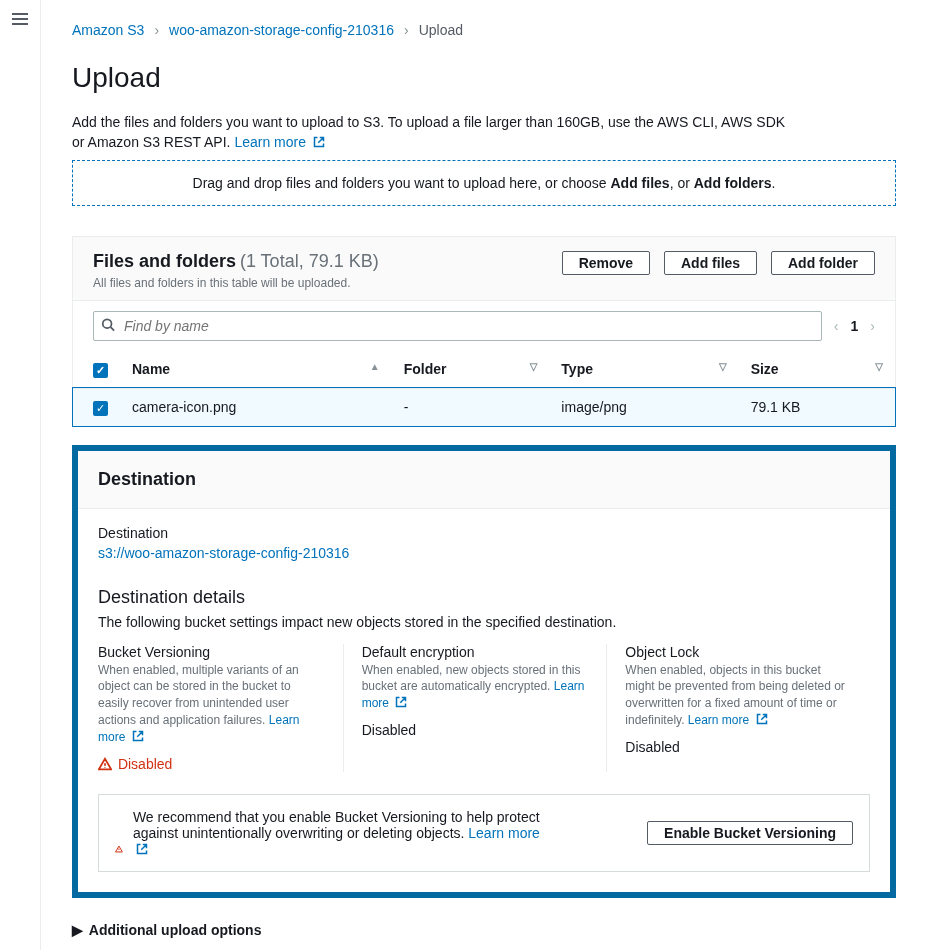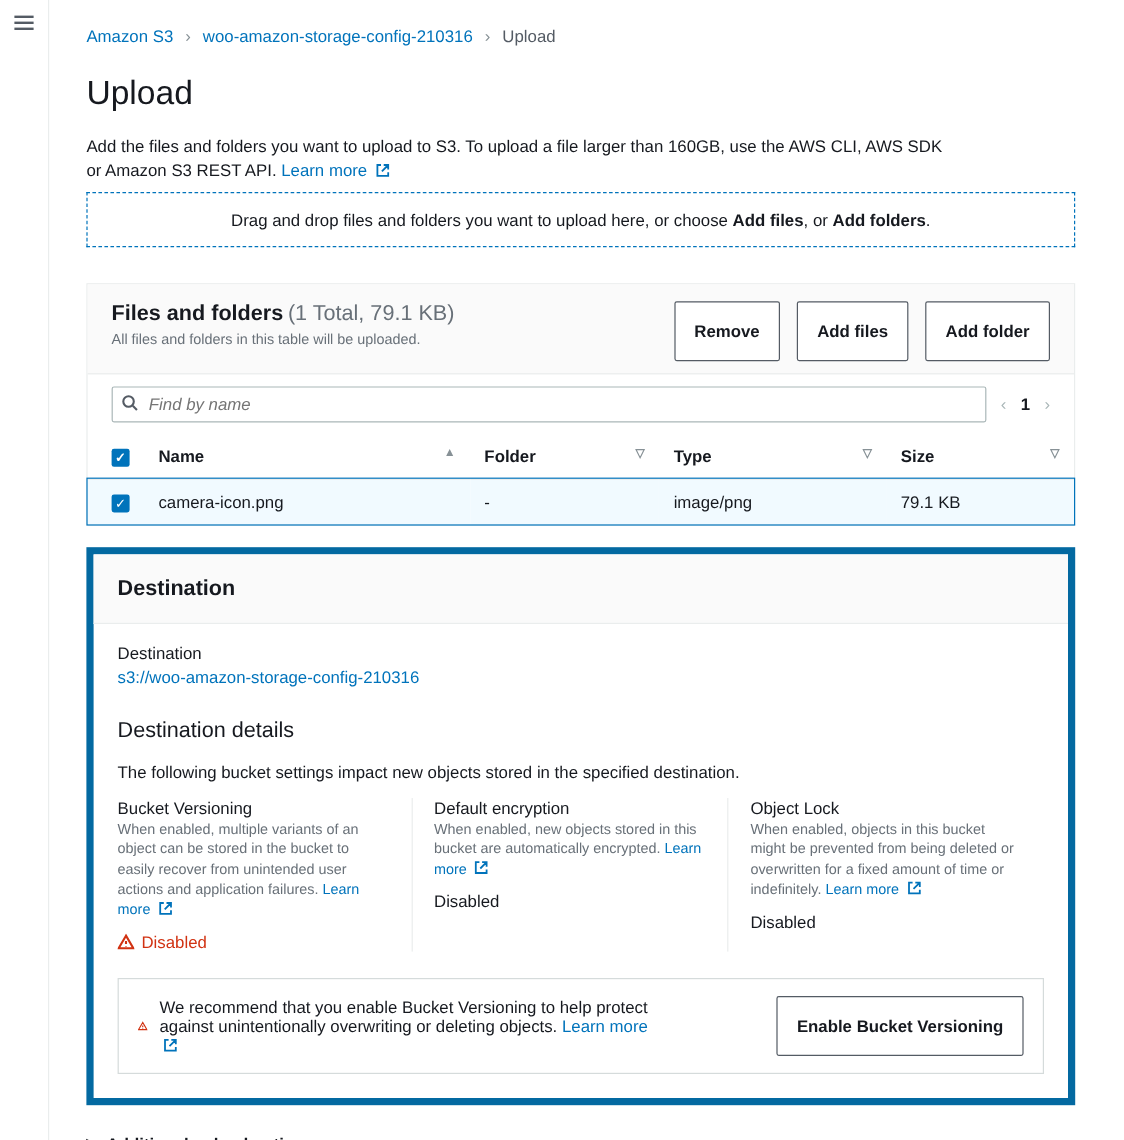--- a/index.html
+++ b/index.html
@@ -16,21 +16,21 @@
   h1.page-title { font-size: 28px; font-weight: 400; margin-top: 24px; }
   .intro { margin-top: 18px; font-size: 14px; line-height: 1.45; color: #16191f; max-width: 720px; }
   .intro a { color: #0073bb; text-decoration: none; }
   .ext-icon { display: inline-block; width: 12px; height: 12px; vertical-align: -1px; margin-left: 3px; }
   .dropzone { margin-top: 7px; border: 1px dashed #0073bb; padding: 14px 10px; text-align: center; color: #16191f; background:#fff; }
   .panel { margin-top: 30px; border: 1px solid #eaeded; background: #fff; }
   .panel-head { padding: 14px 20px 10px; background: #fafafa; border-bottom: 1px solid #eaeded; display: flex; justify-content: space-between; align-items: flex-start; }
   .panel-head .titleblock h2 { font-size: 18px; font-weight: 700; display: inline; }
   .panel-head .titleblock .meta { font-size: 18px; color: #687078; font-weight: 400; }
   .panel-head .titleblock .sub { font-size: 12px; color: #687078; margin-top: 4px; }
-  .btn { border: 1px solid #545b64; background: #fff; padding: 16px 16px; font-size: 14px; color: #16191f; cursor: pointer; font-weight: 700; border-radius: 2px; }
+  .btn { border: 1px solid #545b64; background: #fff; padding: 3px 16px; font-size: 14px; color: #16191f; cursor: pointer; font-weight: 700; border-radius: 2px; }
   .btn + .btn { margin-left: 10px; }
   .btn-primary { background: #ec7211; border-color: #ec7211; color: #fff; font-weight: 700; }
   .btn-link { background: none; border: none; color: #16191f; font-weight: 400; cursor: pointer; padding: 6px 12px; }
   .search-row { padding: 10px 20px 0; display: flex; align-items: center; gap: 12px; }
   .search-wrap { flex: 1; position: relative; }
   .search-wrap input { width: 100%; padding: 6px 10px 6px 30px; border: 1px solid #aab7b8; font-size: 14px; font-style: italic; color: #687078; border-radius: 2px; }
   .search-wrap .sicon { position: absolute; left: 8px; top: 50%; transform: translateY(-50%); color: #545b64; }
   .pager { display: flex; align-items: center; gap: 12px; color: #687078; }
   .pager .num { color: #16191f; font-weight: 700; }
   .pager .pbtn { color: #aab7b8; cursor: pointer; }
@@ -40,32 +40,32 @@
   table.files td { padding: 10px 12px; border-top: 1px solid #eaeded; }
   table.files tr.sel { background: #f1faff; outline: 1px solid #0073bb; }
   table.files .chk-th, table.files .chk-td { width: 40px; text-align: center; padding-left: 20px; }
   .chkbox { width: 15px; height: 15px; background: #0073bb; display: inline-flex; align-items: center; justify-content: center; color: #fff; font-size: 11px; border-radius: 2px; }
   .dest-panel { margin-top: 18px; border: 6px solid #0369a1; }
   .dest-panel h2 { font-size: 18px; font-weight: 700; padding: 18px 20px; border-bottom: 1px solid #eaeded; background: #fafafa; }
   .dest-body { padding: 16px 20px 20px; }
   .dest-body .lab { font-size: 14px; color: #16191f; }
   .dest-body a.link { color: #0073bb; text-decoration: none; display: inline-block; margin-top: 4px; }
   .dest-body h3 { font-size: 18px; font-weight: 400; margin-top: 26px; }
-  .dest-body .sub2 { margin-top: 16px; font-size: 14px; }
+  .dest-body .sub2 { margin-top: 6px; font-size: 14px; }
   .cols3 { display: flex; margin-top: 14px; }
   .col { flex: 1; padding-right: 18px; }
   .col + .col { border-left: 1px solid #eaeded; padding-left: 18px; }
   .col h4 { font-size: 14px; font-weight: 400; color: #16191f; }
   .col p { font-size: 12px; color: #687078; line-height: 1.4; margin-top: 2px; }
   .col a { color: #0073bb; text-decoration: none; font-size: 12px; }
   .col .status { margin-top: 10px; font-size: 14px; }
   .status.warn { color: #d13212; }
   .status.warn svg { vertical-align: -2px; margin-right: 2px; }
   .alertbox { margin-top: 22px; border: 1px solid #d5dbdb; padding: 14px 16px; display: flex; justify-content: space-between; align-items: center; gap: 16px; }
-  .alertbox .msg { display: flex; gap: 10px; align-items: center; max-width: 430px; }
+  .alertbox .msg { display: flex; gap: 10px; align-items: flex-end; max-width: 430px; }
   .alertbox .msg a { color: #0073bb; text-decoration: none; }
   .expand { margin-top: 24px; font-weight: 700; color: #16191f; cursor: pointer; }
   .expand .tri { display: inline-block; margin-right: 6px; }
   .footer-btns { margin-top: 14px; text-align: right; padding-bottom: 20px; }
 </style>
 </head>
 <body>
 
 <div class="canvas">
   <div class="hamburger">

